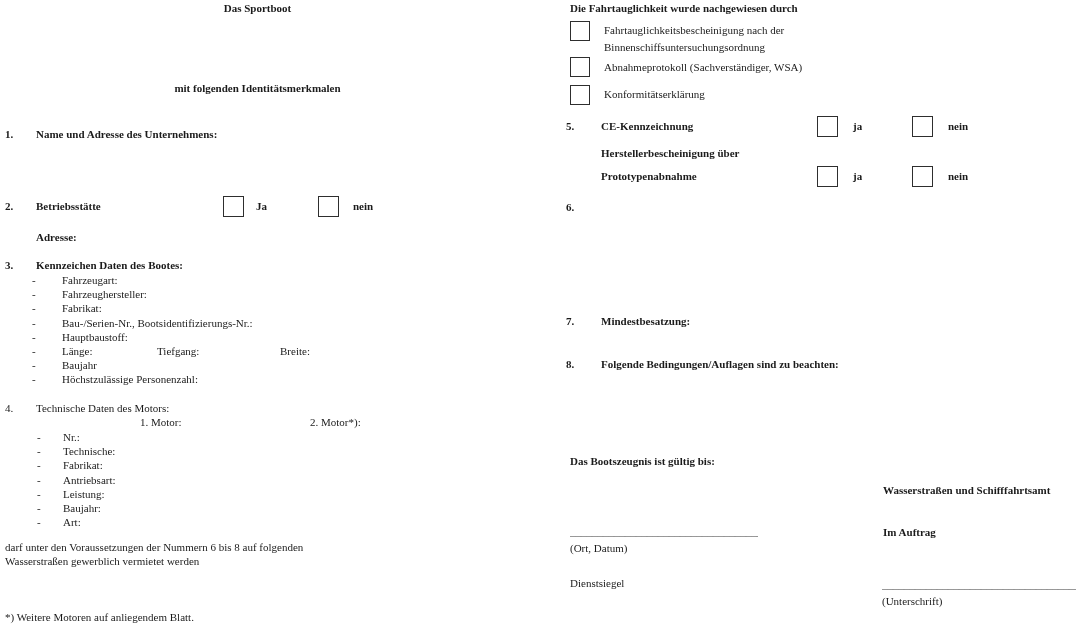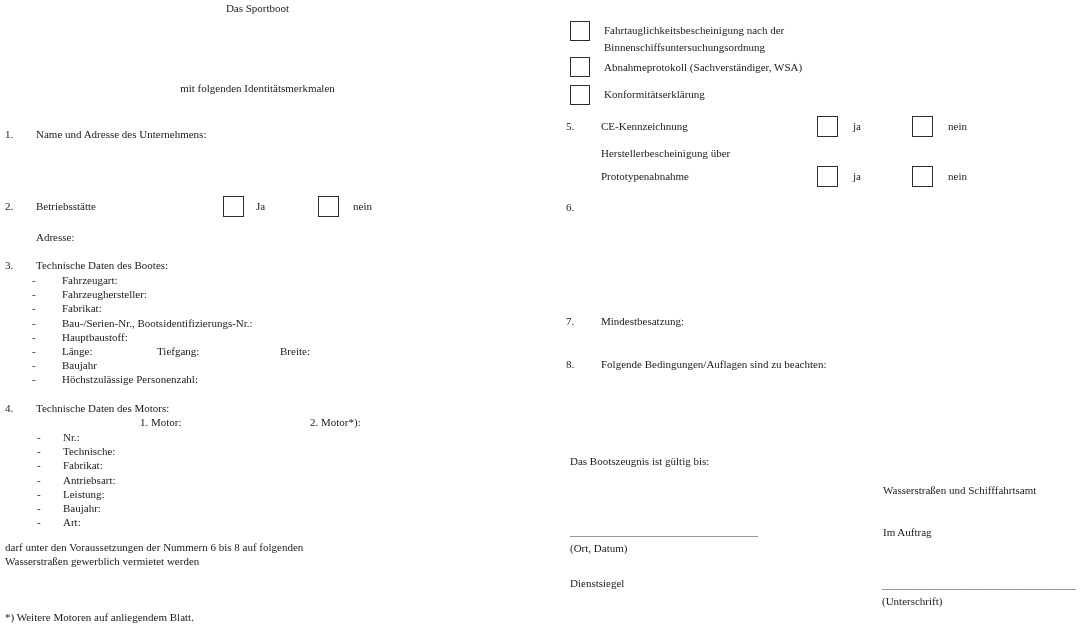--- a/index.html
+++ b/index.html
@@ -2,21 +2,21 @@
 <html><head>
 <meta charset="utf-8">
 <style>
   html,body{margin:0;padding:0;background:#ffffff;}
   .page{
     position:relative;width:1084px;height:630px;background:#ffffff;
     font-family:"Liberation Serif","DejaVu Serif",serif;
     font-size:11px;line-height:13px;color:#1b1b1b;overflow:hidden;
   }
   .t{position:absolute;white-space:nowrap;}
-  .b{font-weight:normal;}
+  .b{font-weight:bold;}
   .center{text-align:center;}
   .checkbox{
     position:absolute;width:21px;height:21px;background:#ffffff;
     border:1.5px solid #2e2e2e;box-sizing:border-box;cursor:pointer;
   }
   .checkbox.sm{width:20px;height:20px;}
   .uline{position:absolute;overflow:hidden;color:#3a3a3a;letter-spacing:0;}
 </style>
 </head>
 <body>
@@ -31,21 +31,21 @@
 
   <div class="t b" style="left:5px;top:200px">2.</div>
   <div class="t b" style="left:36px;top:200px">Betriebsstätte</div>
   <span class="checkbox" style="left:223px;top:196px"></span>
   <div class="t b" style="left:256px;top:200px">Ja</div>
   <span class="checkbox" style="left:318px;top:196px"></span>
   <div class="t b" style="left:353px;top:200px">nein</div>
   <div class="t b" style="left:36px;top:231px">Adresse:</div>
 
   <div class="t b" style="left:5px;top:259px">3.</div>
-  <div class="t b" style="left:36px;top:259px">Technische Daten des Bootes:</div>
+  <div class="t b" style="left:36px;top:259px">Kennzeichen Daten des Bootes:</div>
 
   <div class="t" style="left:32px;top:274px">-</div>
   <div class="t" style="left:62px;top:274px">Fahrzeugart:</div>
   <div class="t" style="left:32px;top:288px">-</div>
   <div class="t" style="left:62px;top:288px">Fahrzeughersteller:</div>
   <div class="t" style="left:32px;top:302px">-</div>
   <div class="t" style="left:62px;top:302px">Fabrikat:</div>
   <div class="t" style="left:32px;top:317px">-</div>
   <div class="t" style="left:62px;top:317px">Bau-/Serien-Nr., Bootsidentifizierungs-Nr.:</div>
   <div class="t" style="left:32px;top:331px">-</div>
@@ -76,20 +76,21 @@
   <div class="t" style="left:63px;top:488px">Leistung:</div>
   <div class="t" style="left:37px;top:502px">-</div>
   <div class="t" style="left:63px;top:502px">Baujahr:</div>
   <div class="t" style="left:37px;top:516px">-</div>
   <div class="t" style="left:63px;top:516px">Art:</div>
 
   <div class="t" style="left:5px;top:541px">darf unter den Voraussetzungen der Nummern 6 bis 8 auf folgenden</div>
   <div class="t" style="left:5px;top:555px">Wasserstraßen gewerblich vermietet werden</div>
   <div class="t" style="left:5px;top:611px">*) Weitere Motoren auf anliegendem Blatt.</div>
 
+  <div class="t b" style="left:570px;top:2px">Die Fahrtauglichkeit wurde nachgewiesen durch</div>
 
   <span class="checkbox sm" style="left:570px;top:21px"></span>
   <div class="t" style="left:604px;top:24px">Fahrtauglichkeitsbescheinigung nach der</div>
   <div class="t" style="left:604px;top:41px">Binnenschiffsuntersuchungsordnung</div>
 
   <span class="checkbox sm" style="left:570px;top:57px"></span>
   <div class="t" style="left:604px;top:61px">Abnahmeprotokoll (Sachverständiger, WSA)</div>
 
   <span class="checkbox sm" style="left:570px;top:85px"></span>
   <div class="t" style="left:604px;top:88px">Konformitätserklärung</div>

